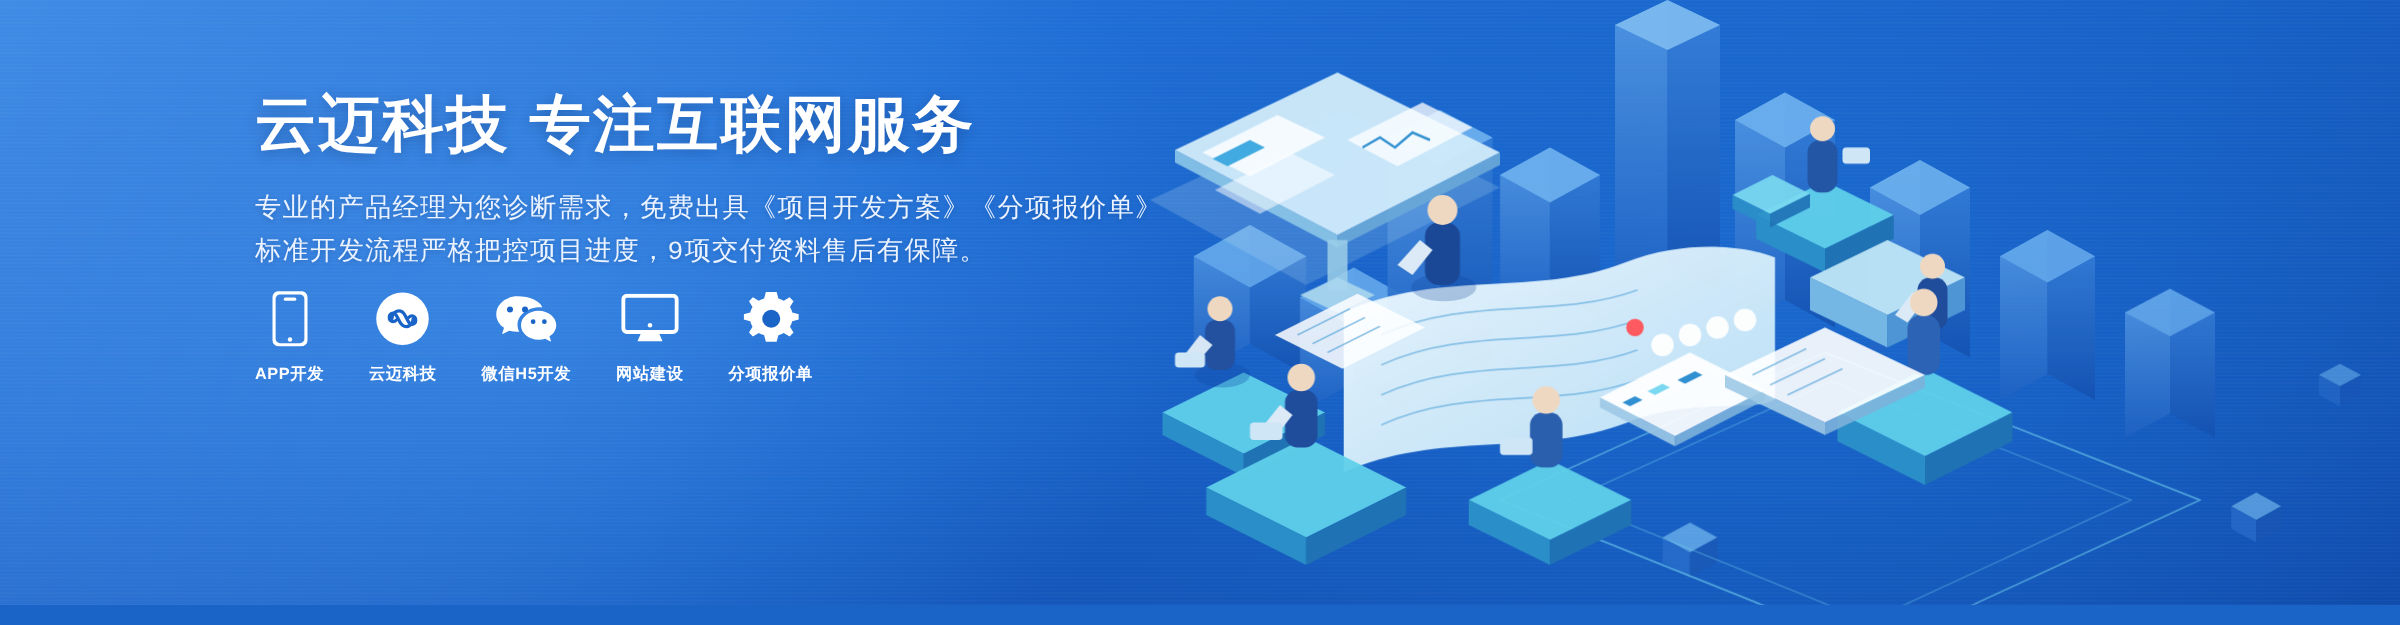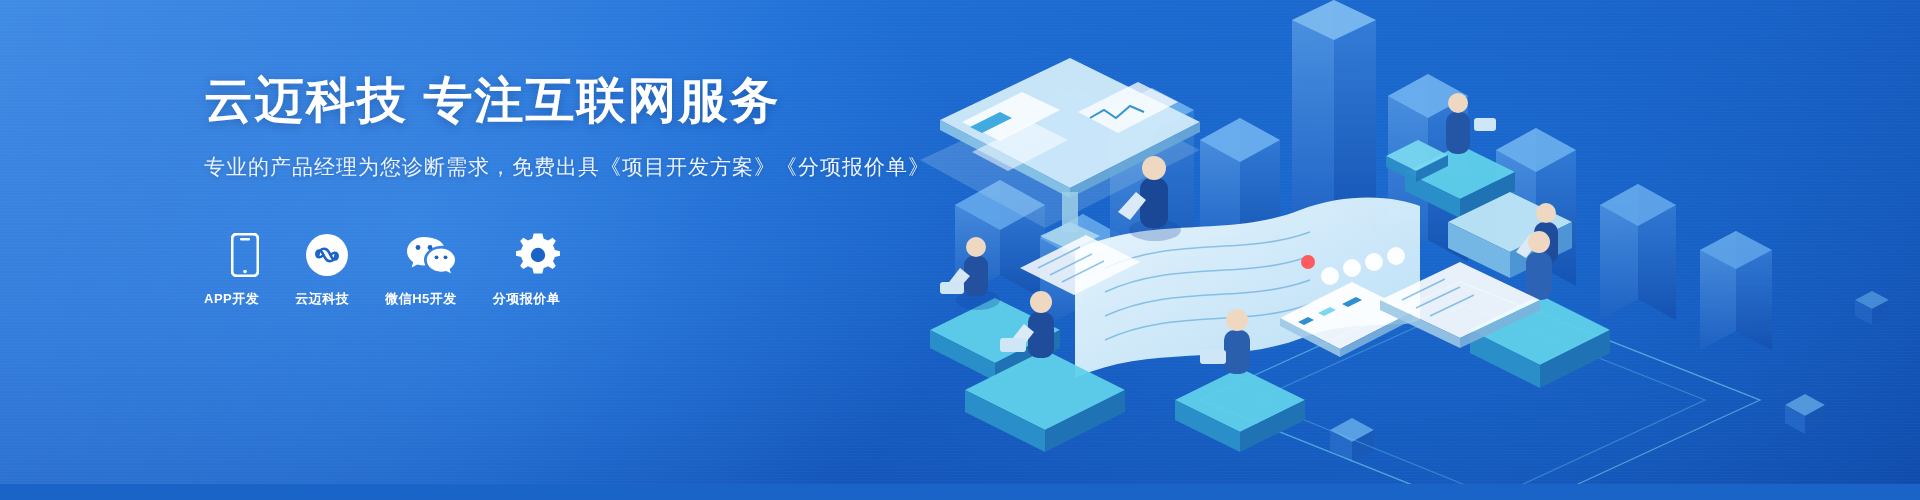--- a/index.html
+++ b/index.html
@@ -46,21 +46,21 @@
     text-shadow:0 1px 4px rgba(0,30,80,.22);
     font-family:Liberation Mono, monospace;
   }
 
   
   .services {
     position:absolute; left:204px; top:232px;
     display:flex; align-items:flex-start; z-index:6;
   }
   .svc {
-    display:flex; flex-direction:column; align-items:flex-end;
+    display:flex; flex-direction:column; align-items:center;
     margin-right:36px; cursor:pointer;
   }
   .svc:last-child { margin-right:0; }
   .svc-icon {
     height:46px; display:flex; align-items:center; justify-content:center;
     margin-bottom:12px;
   }
   .svc-icon svg { display:block; }
   .svc-label {
     font-size:13px; color:#ffffff; letter-spacing:.5px; white-space:nowrap;
@@ -330,20 +330,21 @@
       <polygon points="486,156 518,140 548,155 516,171" fill="#7ad9f0"></polygon>
       <polygon points="486,156 516,171 516,182 486,167" fill="#2a8fc8"></polygon>
       <polygon points="548,155 516,171 516,182 548,166" fill="#1f72b4"></polygon>
     </g>
   </svg>
 
   <div class="copy">
     <div class="headline">云迈科技 专注互联网服务</div>
     <div class="sub">
       <div class="sub-line">专业的产品经理为您诊断需求，免费出具《项目开发方案》《分项报价单》</div>
+      <div class="sub-line">标准开发流程严格把控项目进度，9项交付资料售后有保障。</div>
     </div>
   </div>
 
   <div class="services">
 
     <div class="svc">
       <div class="svc-icon">
         <svg width="28" height="44" viewBox="0 0 28 44">
           <rect x="1" y="1" width="26" height="42" rx="5" fill="none" stroke="#fff" stroke-width="3"></rect>
           <rect x="9" y="5" width="10" height="2.6" rx="1.3" fill="#fff"></rect>
@@ -371,20 +372,30 @@
           <circle cx="13" cy="14.5" r="2.4" fill="#1a64c8"></circle>
           <circle cx="25" cy="14.5" r="2.4" fill="#1a64c8"></circle>
           <path d="M50 27.1c0-6.4-6.3-11.6-14.1-11.6S21.8 20.7 21.8 27.1c0 6.4 6.3 11.6 14.1 11.6 1.8 0 3.6-.3 5.2-.8l4.8 2.4-1.3-4.3c3.3-2.1 5.4-5.3 5.4-8.9z" fill="#fff"></path>
           <circle cx="31.5" cy="24.3" r="1.9" fill="#1a64c8"></circle>
           <circle cx="40.5" cy="24.3" r="1.9" fill="#1a64c8"></circle>
         </svg>
       </div>
       <div class="svc-label">微信H5开发</div>
     </div>
 
+    <div class="svc">
+      <div class="svc-icon">
+        <svg width="46" height="40" viewBox="0 0 46 40">
+          <rect x="1.6" y="1.6" width="42.8" height="29" rx="3" fill="none" stroke="#fff" stroke-width="3.2"></rect>
+          <circle cx="23" cy="25.2" r="1.8" fill="#fff"></circle>
+          <path d="M16 31 L13 38 L33 38 L30 31 Z" fill="#fff"></path>
+        </svg>
+      </div>
+      <div class="svc-label">网站建设</div>
+    </div>
 
     <div class="svc">
       <div class="svc-icon">
         <svg width="44" height="44" viewBox="0 0 44 44">
           <path d="M22 0.5 l4.3 0 1.4 5.3 a16 16 0 0 1 4.3 1.8 l4.7-2.8 3.1 3.1 -2.8 4.7 a16 16 0 0 1 1.8 4.3 l5.3 1.4 0 4.3 -5.3 1.4 a16 16 0 0 1-1.8 4.3 l2.8 4.7 -3.1 3.1 -4.7-2.8 a16 16 0 0 1-4.3 1.8 l-1.4 5.3 -4.3 0 -4.3 0 -1.4-5.3 a16 16 0 0 1-4.3-1.8 l-4.7 2.8 -3.1-3.1 2.8-4.7 a16 16 0 0 1-1.8-4.3 l-5.3-1.4 0-4.3 5.3-1.4 a16 16 0 0 1 1.8-4.3 l-2.8-4.7 3.1-3.1 4.7 2.8 a16 16 0 0 1 4.3-1.8 l1.4-5.3 z" fill="#fff"></path>
           <circle cx="22" cy="22" r="7.2" fill="#1a64c8"></circle>
         </svg>
       </div>
       <div class="svc-label">分项报价单</div>
     </div>

